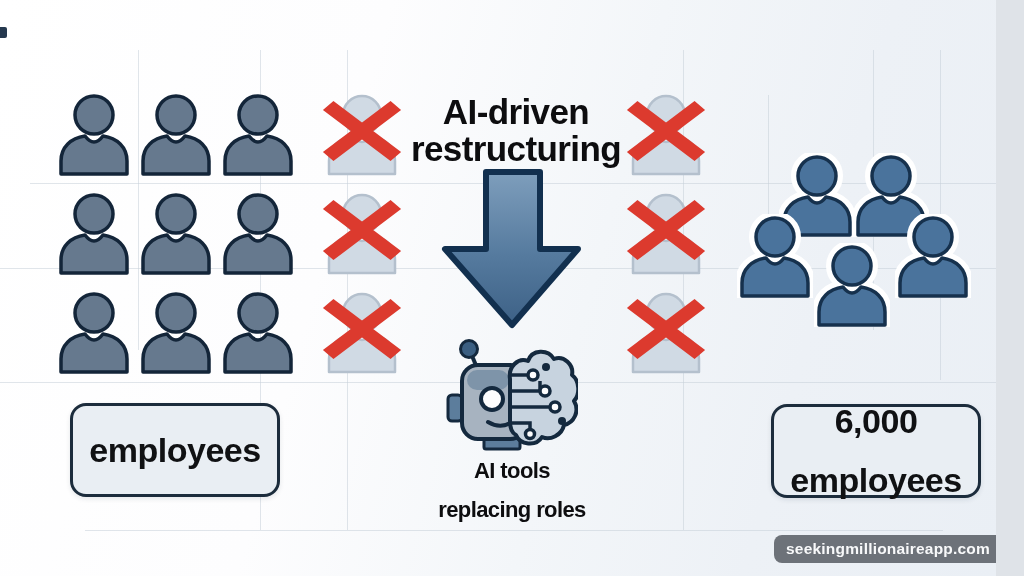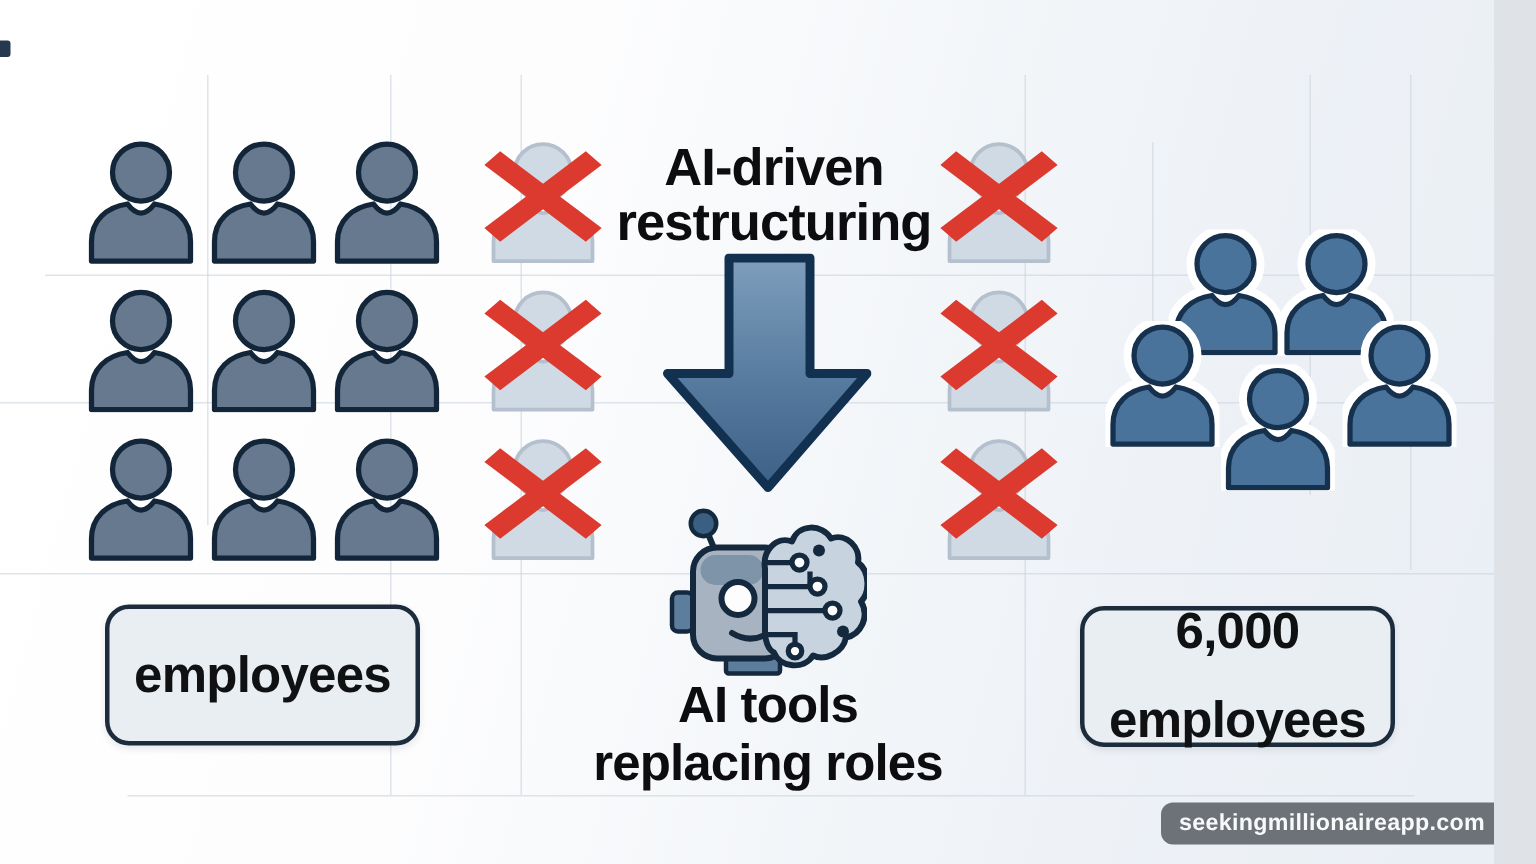--- a/index.html
+++ b/index.html
@@ -26,34 +26,34 @@
 
   
   .headline{
     position:absolute;left:346px;top:93px;width:340px;
     text-align:center;color:#0d0d0f;font-weight:bold;
     font-size:35px;line-height:37px;letter-spacing:-0.6px;
   }
   .caption{
     position:absolute;left:352px;top:451px;width:320px;
     text-align:center;color:#0d0d0f;font-weight:bold;
-    font-size:34px;line-height:39px;letter-spacing:-0.6px;
+    font-size:22px;line-height:39px;letter-spacing:-0.6px;
   }
 
   
   .label-box{
     position:absolute;width:204px;height:88px;
     background:#e9eef3;border:3.5px solid #1c2c3c;border-radius:16px;
     box-shadow:0 2px 5px rgba(20,40,60,.10);
     display:flex;flex-direction:column;justify-content:center;
     text-align:center;color:#101113;font-weight:bold;
     font-size:34px;line-height:39px;letter-spacing:-0.5px;
   }
   .label-box.left{left:70px;top:403px;}
-  .label-box.right{left:720px;top:404px;gap:20px;}
+  .label-box.right{left:771px;top:404px;gap:20px;}
 
   
   .watermark{
     position:absolute;right:-8px;top:535px;height:28px;
     background:rgba(99,104,111,0.93);border-radius:8px;
     color:#f8f9fa;font-weight:bold;font-size:15.5px;line-height:28px;
     padding:0 14px 0 12px;letter-spacing:0.2px;
   }
 
   

